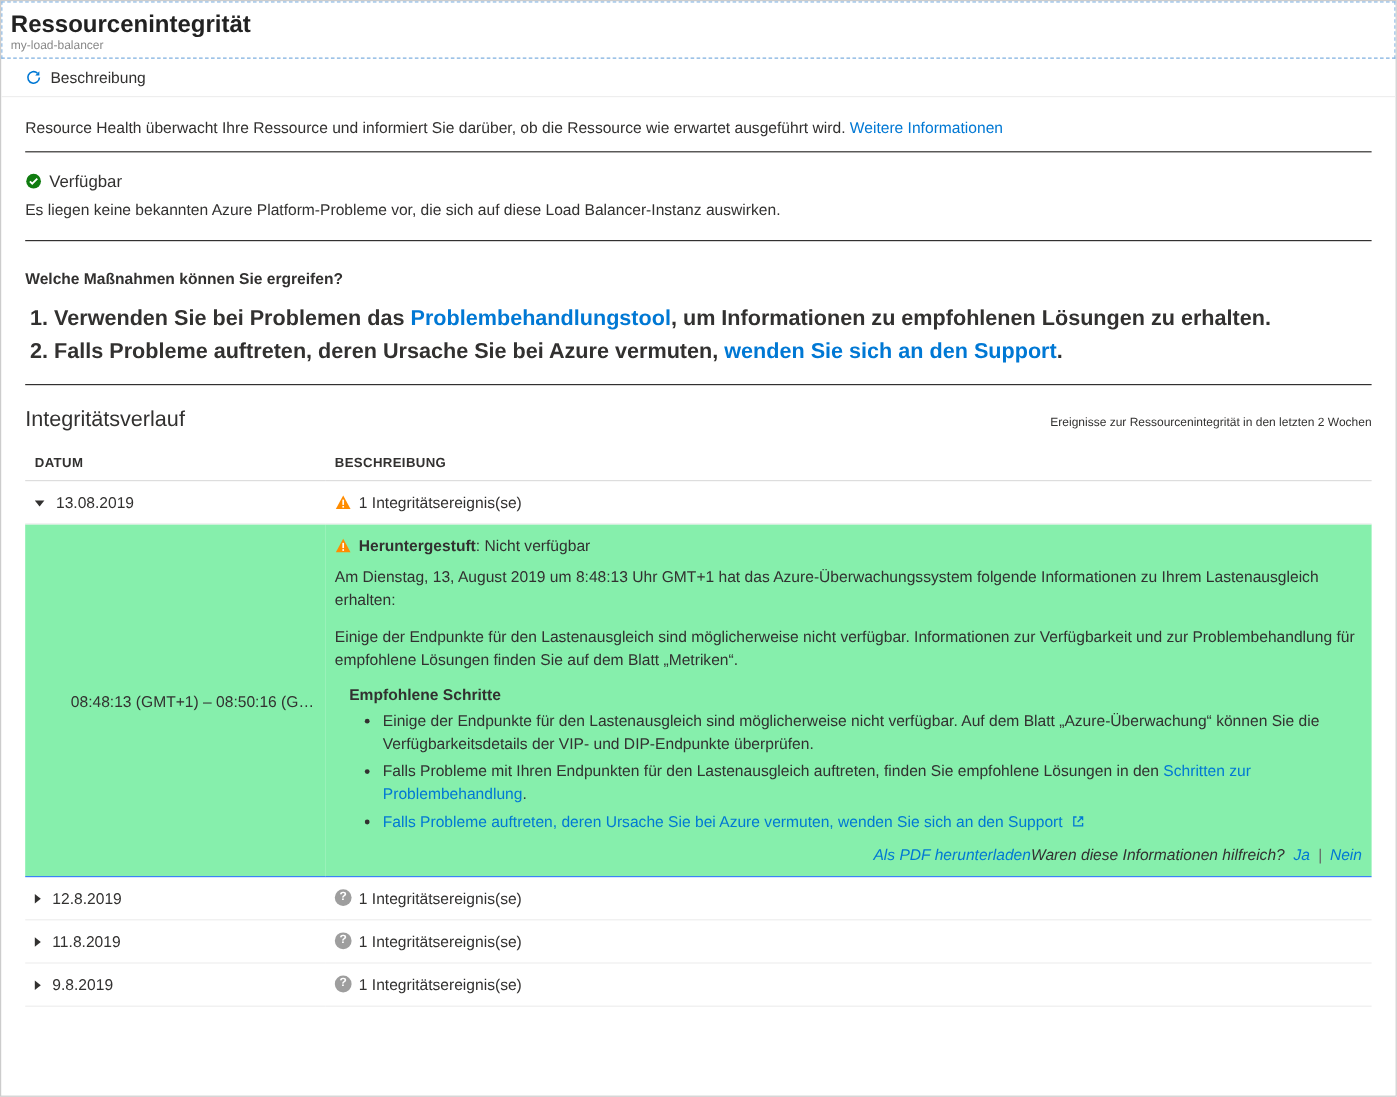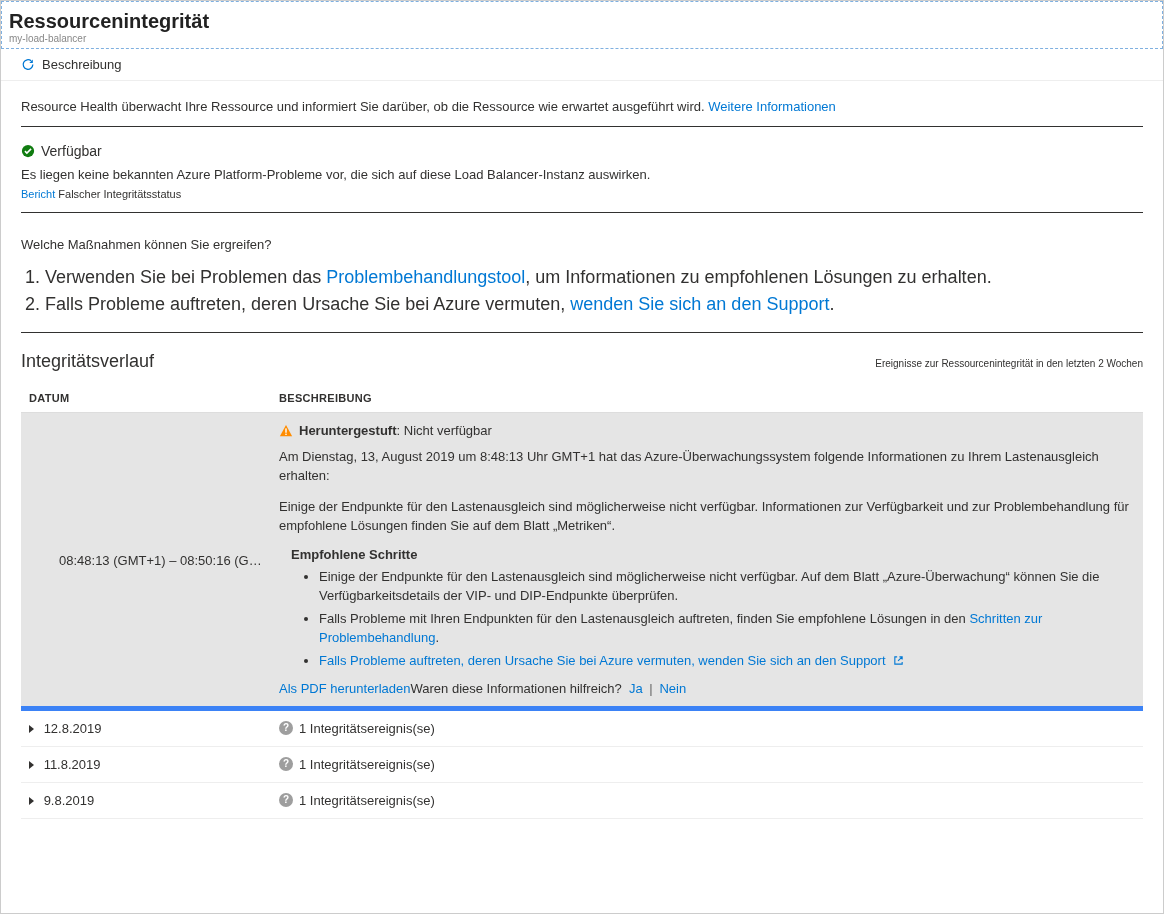--- a/index.html
+++ b/index.html
@@ -60,21 +60,21 @@
     display: flex;
     align-items: center;
     gap: 6px;
     font-size: 14px;
     font-weight: 400;
     margin-bottom: 8px;
   }
   .status-msg { font-size: 13px; margin-bottom: 6px; }
   .report-line { font-size: 11px; }
   .report-line a { color: #0078d4; text-decoration: none; }
-  .actions-block { padding: 24px 0 14px 0; border-bottom: 1px solid #323130; }
+  .actions-block { padding: 24px 0 14px 0; border-bottom: 1px solid #323130; font-weight: bold; }
   .actions-block .q {
     font-size: 13px;
     margin-bottom: 12px;
   }
   .actions-block ol {
     margin: 0;
     padding-left: 24px;
     font-size: 18px;
   }
   .actions-block li { padding: 3px 0; }
@@ -153,22 +153,22 @@
     width: 14px; height: 14px;
     border-radius: 50%;
     background: #9e9e9e;
     color: #fff;
     font-size: 10px;
     font-weight: 700;
     line-height: 14px;
     text-align: center;
   }
   tr.expanded-row td {
-    background: #e5e5e5;
-    border-bottom: 5px solid #3b82f6;
+    background: #86efac;
+    border-bottom: 1px solid #3b82f6;
   }
   .exp-date {
     padding-top: 130px;
     white-space: nowrap;
     overflow: hidden;
     text-overflow: ellipsis;
     font-size: 13px;
     padding-left: 30px;
   }
   .exp-body {
@@ -194,23 +194,24 @@
   .exp-body ul {
     margin: 0 0 10px 0;
     padding-left: 40px;
   }
   .exp-body li {
     margin: 4px 0;
     line-height: 1.45;
   }
   .exp-footer {
     display: flex;
-    justify-content: flex-start;
+    justify-content: flex-end;
     align-items: center;
     margin-top: 10px;
+    font-style: italic;
   }
   .ext-icon {
     display: inline-block;
     width: 11px;
     height: 11px;
     margin-left: 4px;
     vertical-align: -1px;
   }
   .sep { color: #666; padding: 0 3px; }
   .clickable { cursor: pointer; }
@@ -247,24 +248,20 @@
       <div class="status-line">
         <span class="icon icon-ok">
           <svg viewBox="0 0 16 16">
               <circle cx="8" cy="8" r="7" fill="#107c10"></circle>
               <path d="M4.5 8.2l2.2 2.2 4.8-4.8" stroke="#fff" stroke-width="1.8" fill="none"></path>
             </svg>
         </span>
         <span>Verfügbar</span>
       </div>
       <div class="status-msg">Es liegen keine bekannten Azure Platform-Probleme vor, die sich auf diese Load Balancer-Instanz auswirken.</div>
-      <div class="report-line">
-        <a class="link">Bericht</a>
-        <span>Falscher Integritätsstatus</span>
-      </div>
     </div>
 
     <div class="actions-block">
       <div class="q">Welche Maßnahmen können Sie ergreifen?</div>
       <ol>
         <li>
           <span>Verwenden Sie bei Problemen das </span><a class="link">Problembehandlungstool</a><span>, um Informationen zu empfohlenen Lösungen zu erhalten.</span>
         </li>
         <li>
           <span>Falls Probleme auftreten, deren Ursache Sie bei Azure vermuten, </span><a class="link">wenden Sie sich an den Support</a><span>.</span>
@@ -284,20 +281,38 @@
             <col>
           </colgroup>
         <thead>
           <tr>
             <th>Datum</th>
             <th>Beschreibung</th>
           </tr>
         </thead>
         <tbody>
 
+          <tr class="clickable">
+            <td>
+              <span class="caret down"></span>
+              <span>13.08.2019</span>
+            </td>
+            <td>
+              <div class="row-desc">
+                <span class="icon icon-warn">
+                  <svg viewBox="0 0 16 16">
+                      <path fill="#ff8c00" d="M8 1l7 13H1z"></path>
+                      <rect x="7.2" y="5" width="1.6" height="5" fill="#fff"></rect>
+                      <rect x="7.2" y="11" width="1.6" height="1.6" fill="#fff"></rect>
+                    </svg>
+                </span>
+                <span>1 Integritätsereignis(se)</span>
+              </div>
+            </td>
+          </tr>
 
           <tr class="expanded-row">
             <td>
               <div class="exp-date">08:48:13 (GMT+1) – 08:50:16 (GMT...</div>
             </td>
             <td>
               <div class="exp-body">
                 <div class="exp-title">
                   <span class="icon icon-warn">
                     <svg viewBox="0 0 16 16">

